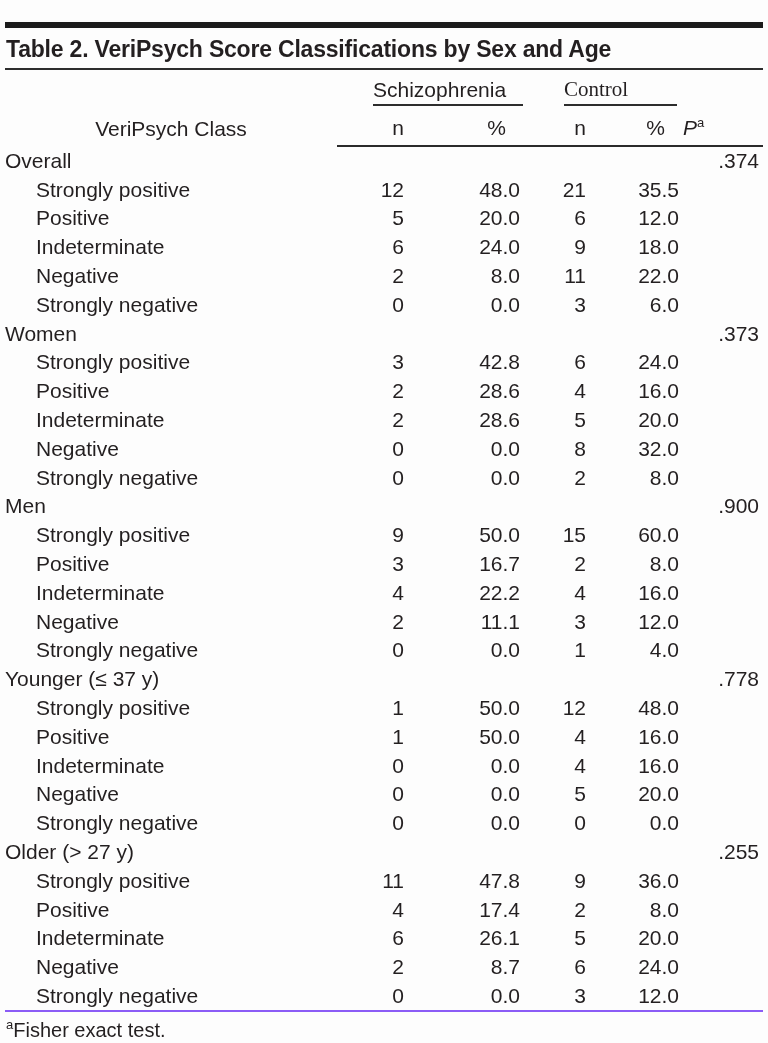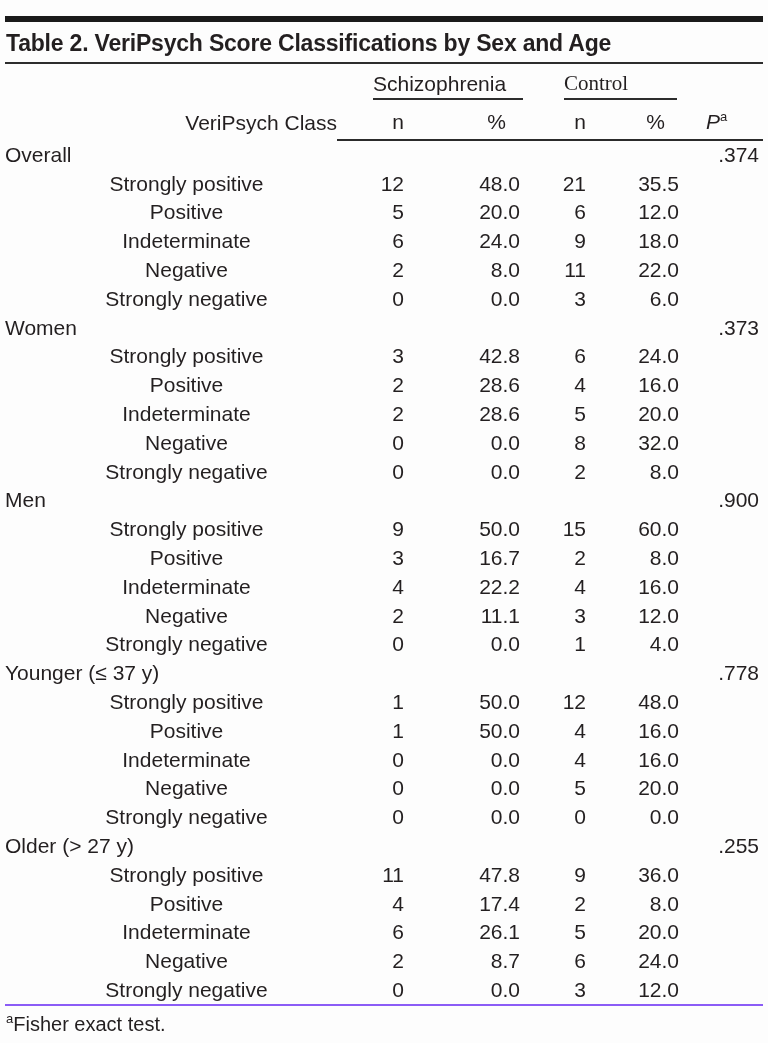--- a/index.html
+++ b/index.html
@@ -6,21 +6,21 @@
     margin: 0; padding: 0;
     background: #fdfdfd;
     width: 768px; height: 1043px;
     font-family: "Liberation Sans", "DejaVu Sans", sans-serif;
     color: #231f20;
     -webkit-font-smoothing: antialiased;
   }
   .page {
     width: 768px; height: 1043px;
     box-sizing: border-box;
-    padding: 11px 5px;
+    padding: 17px 5px;
     overflow: hidden;
   }
   .top-bar {
     margin-top: 5px;
     height: 6px;
     background: #1b1b1b;
   }
   .table-title {
     font-size: 23px;
     font-weight: bold;
@@ -55,34 +55,34 @@
     padding-bottom: 2px;
     border-bottom: 2px solid #2d2d2d;
     white-space: nowrap;
   }
   .grp-schizo  { margin-left: 36px; margin-right: 1px; }
   .grp-control { margin-left: 40px; margin-right: 6px; font-family: Liberation Serif, serif; }
 
   tr.sub-row th { height: 34px; }
   thead tr.sub-row th { border-bottom: 2px solid #2b2b2b; }
   th.stub {
-    text-align: right;
+    text-align: center;
     vertical-align: bottom;
     padding-bottom: 5px;
   }
   .num   { text-align: right; padding-right: 4px; }
   th.h-n   { text-align: right; padding-right: 4px;  padding-bottom: 5px; }
   th.h-pct { text-align: right; padding-right: 18px; padding-bottom: 5px; }
-  th.h-p   { text-align: center; padding-right: 13px; padding-bottom: 5px; font-style: italic; }
+  th.h-p   { text-align: left; padding-right: 13px; padding-bottom: 5px; font-style: italic; }
   th.h-p sup { font-style: normal; font-size: 13px; }
 
   tbody tr { height: 28.8px; }
   tbody td { padding: 0; vertical-align: middle; line-height: 1; }
   td.label  { text-align: left; white-space: nowrap; }
-  td.indent { padding-left: 31px; text-align: center; }
+  td.indent { padding-left: 31px; }
 
   .footnote {
     border-top: 2px solid #8b5cf6;
     border-bottom: 2px solid #2b2b2b;
     font-size: 20px;
     padding: 7px 0 8px 1px;
   }
   .footnote sup { font-size: 13px; }
   sup { line-height: 0; }
 </style>

